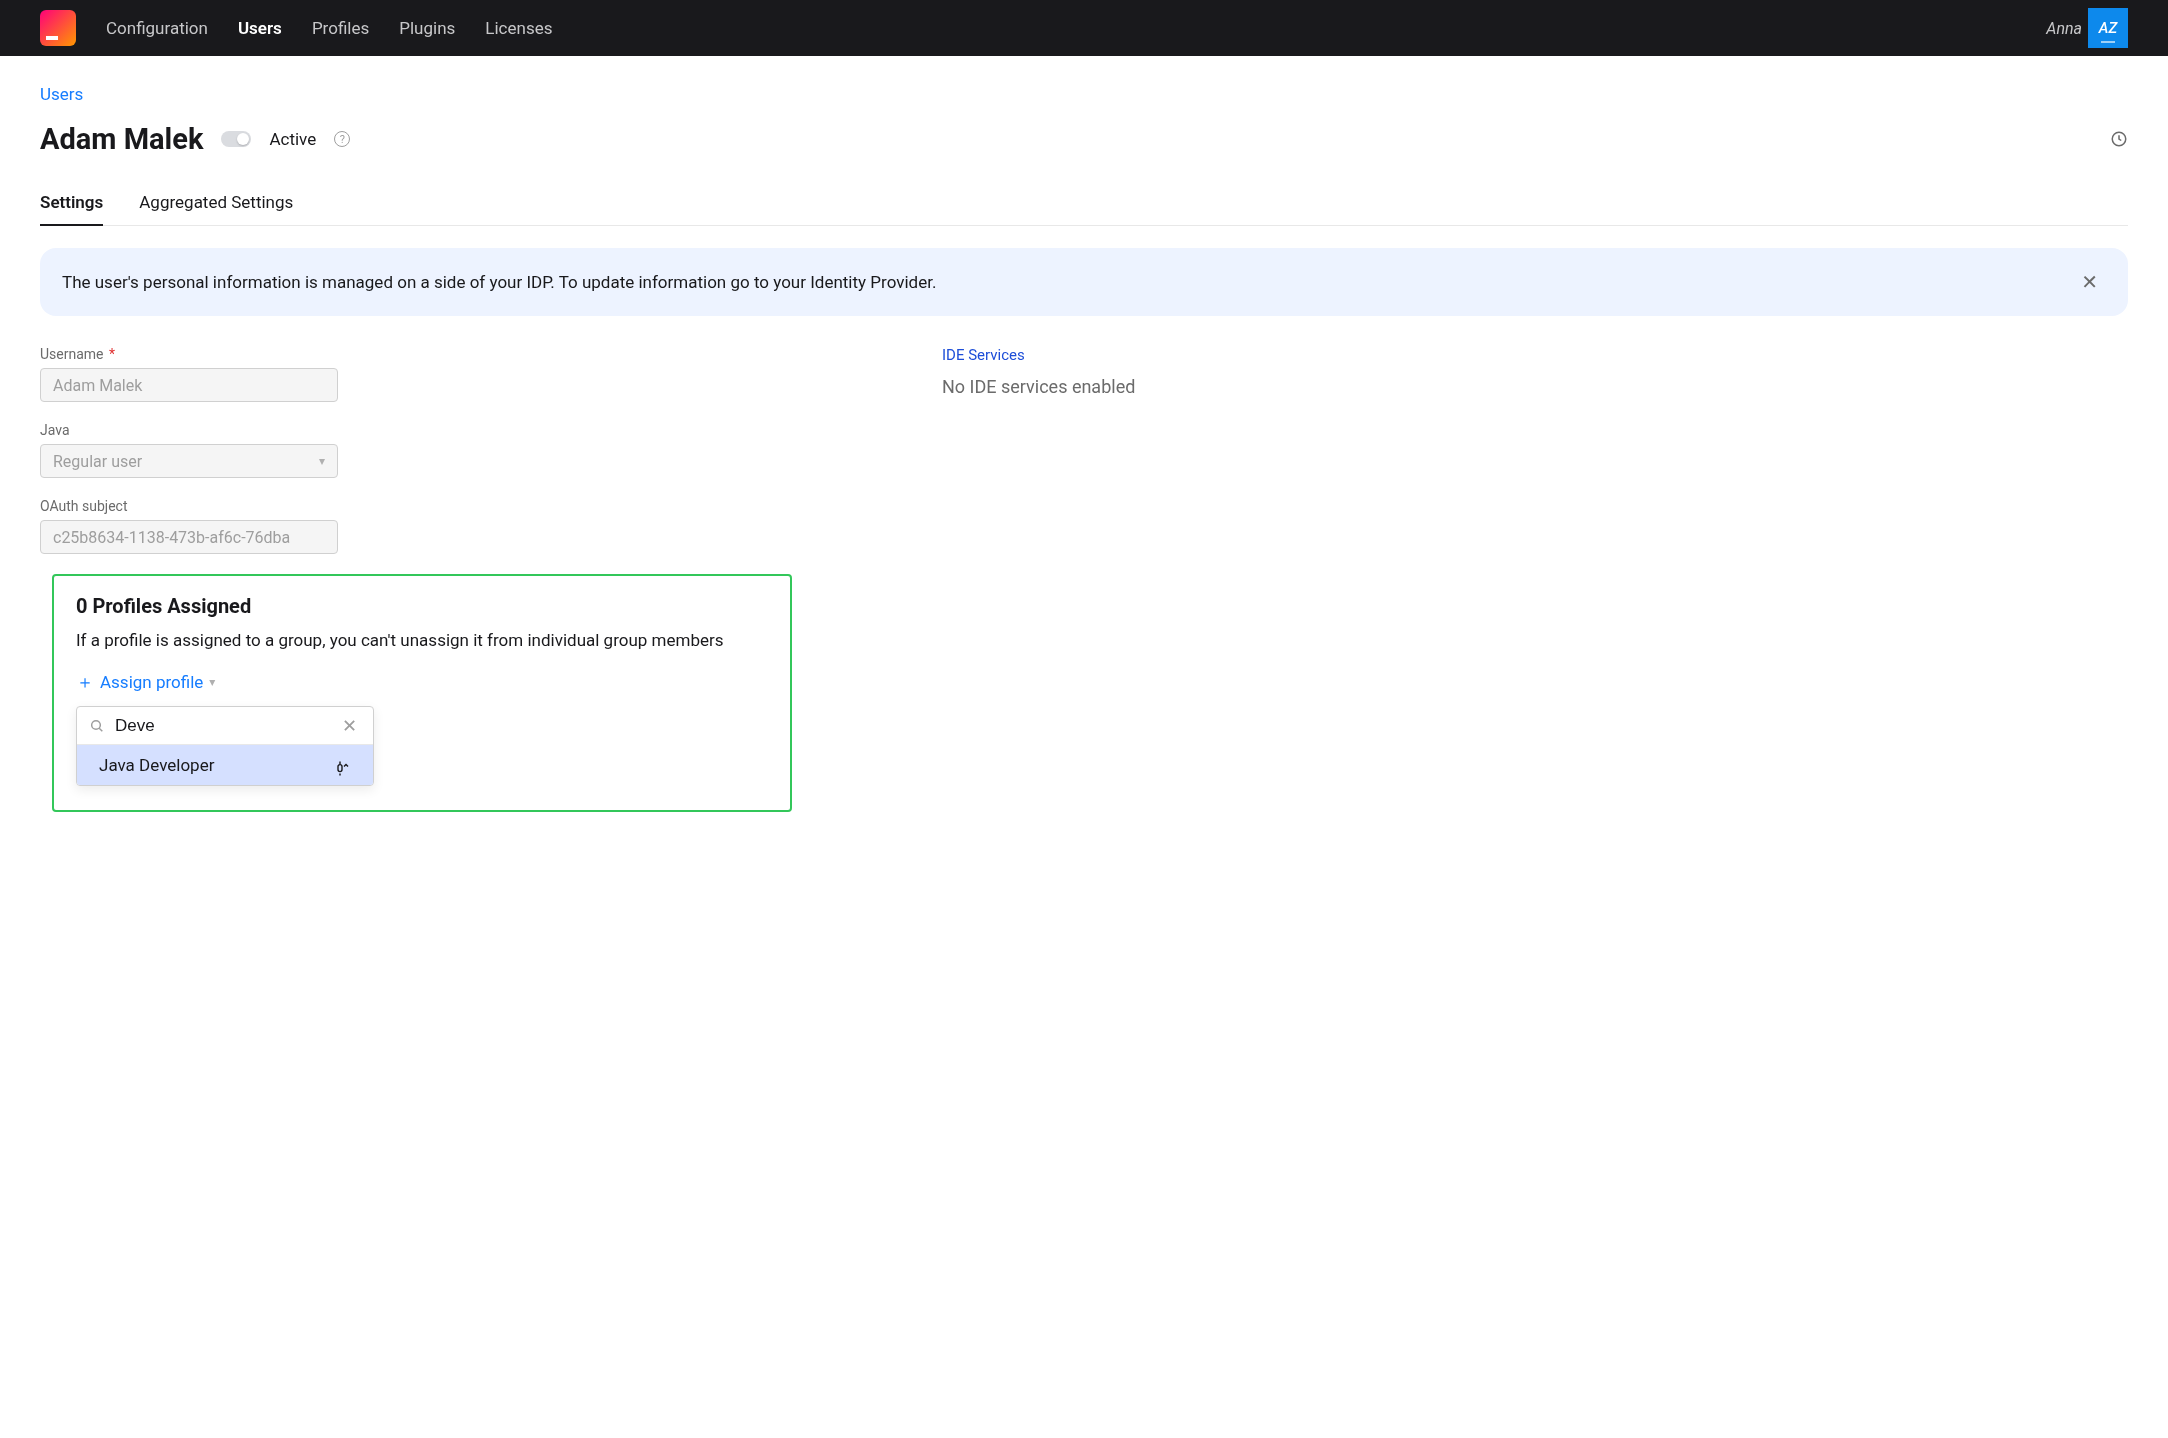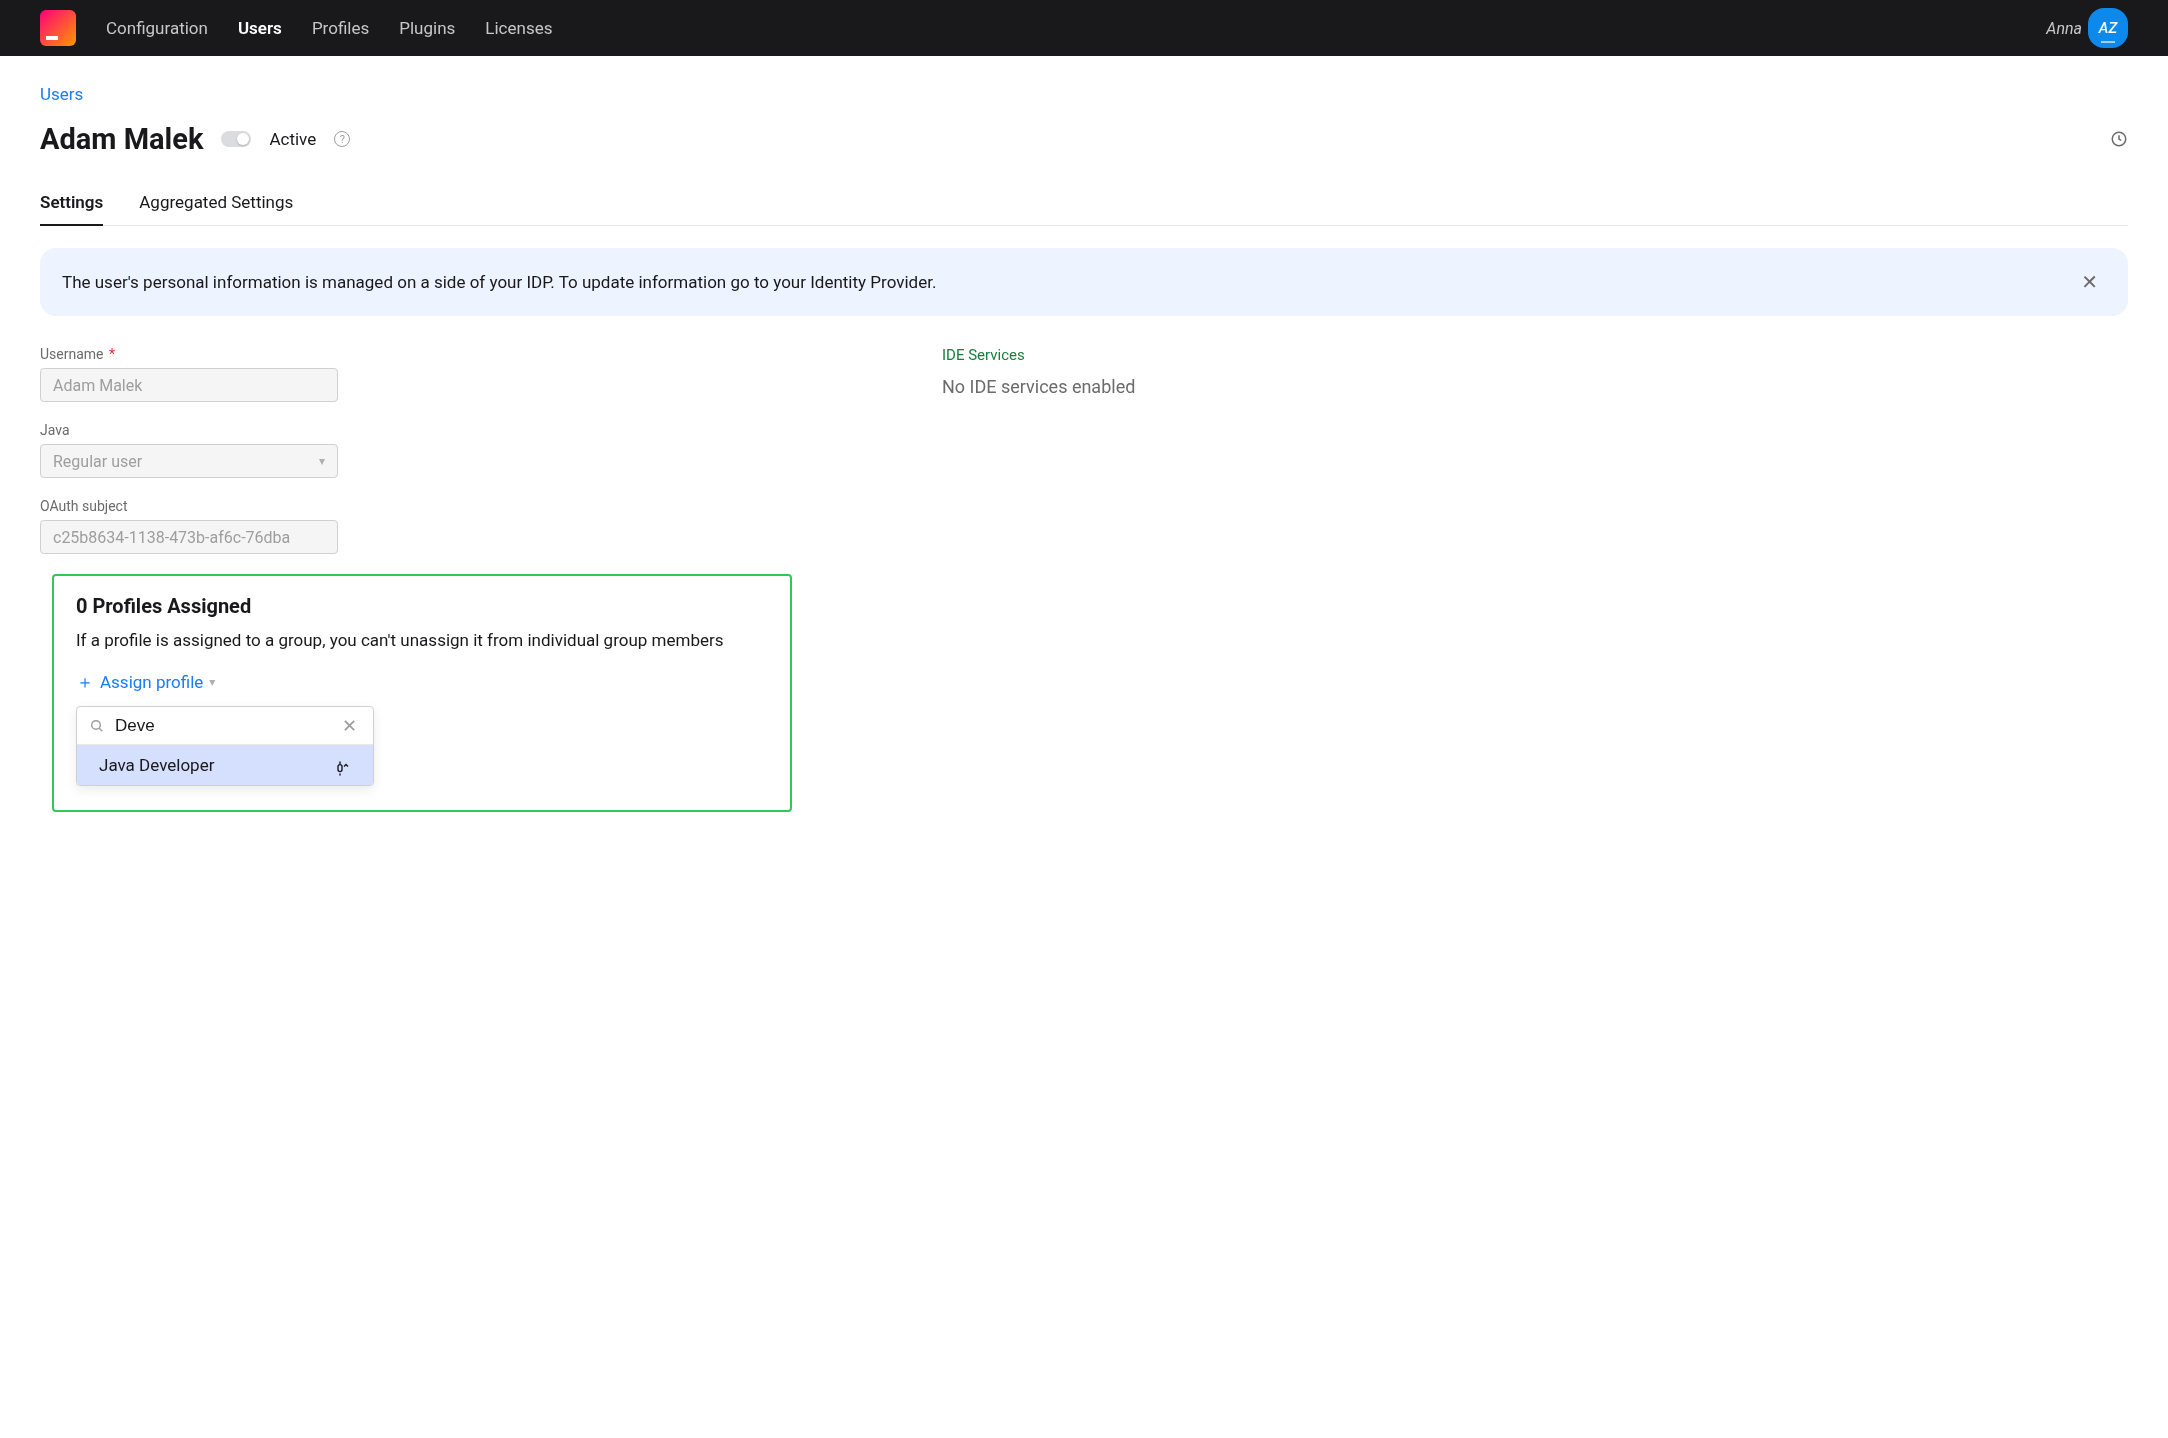--- a/index.html
+++ b/index.html
@@ -6,21 +6,21 @@
     body { font-family: -apple-system, BlinkMacSystemFont, 'Segoe UI', Roboto, Helvetica, Arial, sans-serif; font-size: 16px; color: #19191c; background: #fff; }
     
     .topbar { background: #19191c; height: 56px; display: flex; align-items: center; padding: 0 40px; }
     .logo { width: 36px; height: 36px; border-radius: 6px; background: linear-gradient(135deg, #ff007a 0%, #ff9800 100%); position: relative; margin-right: 30px; }
     .logo::after { content: ''; position: absolute; bottom: 6px; left: 6px; width: 12px; height: 4px; background: #fff; }
     .nav { display: flex; gap: 30px; flex: 1; }
     .nav a { color: #c7c7c9; text-decoration: none; font-size: 17px; font-weight: 400; cursor: pointer; }
     .nav a.active { color: #fff; font-weight: 600; }
     .user-area { display: flex; align-items: center; gap: 6px; font-style: italic; }
     .user-name { color: #c7c7c9; font-size: 16px; }
-    .avatar { width: 40px; height: 40px; background: #0d89ec; color: #fff; display: flex; align-items: center; justify-content: center; font-size: 15px; font-weight: 500; border-radius: 16px; position: relative; }
+    .avatar { width: 40px; height: 40px; background: #0d89ec; color: #fff; display: flex; align-items: center; justify-content: center; font-size: 15px; font-weight: 500; border-radius: 0; position: relative; }
     .avatar::after { content: ''; position: absolute; bottom: 5px; left: 50%; transform: translateX(-50%); width: 14px; height: 2px; background: rgba(255,255,255,0.6); }
     
     .page { padding: 28px 40px; }
     .breadcrumb { color: #167dff; font-size: 17px; cursor: pointer; }
     .title-row { display: flex; align-items: center; gap: 18px; margin-top: 18px; }
     .title { font-size: 29px; font-weight: 700; }
     .toggle { width: 30px; height: 16px; background: #dadce0; border-radius: 10px; position: relative; cursor: pointer; }
     .toggle::after { content: ''; position: absolute; width: 12px; height: 12px; background: #fff; border-radius: 50%; top: 2px; right: 2px; box-shadow: 0 1px 2px rgba(0,0,0,0.2); }
     .status-text { color: #19191c; font-size: 17px; }
     .help-icon { width: 16px; height: 16px; border: 1.5px solid #9e9e9e; border-radius: 50%; display: flex; align-items: center; justify-content: center; font-size: 11px; color: #9e9e9e; }
@@ -37,21 +37,21 @@
     .col { }
     .col-left { }
     .field { margin-bottom: 20px; }
     .field-label { font-size: 14px; color: #6b6b6b; margin-bottom: 6px; }
     .field-label .req { color: #e03131; margin-left: 2px; }
     .input { width: 298px; height: 34px; border: 1px solid #d0d0d0; border-radius: 4px; padding: 0 12px; background: #f5f5f5; color: #9e9e9e; font-size: 16px; display: flex; align-items: center; overflow: hidden; white-space: nowrap; }
     .input.select { justify-content: space-between; }
     .chevron { color: #b0b0b0; font-size: 12px; }
     
     .col-right { }
-    .section-label { font-size: 15px; color: #15803d; margin-bottom: 12px; }
+    .section-label { font-size: 15px; color: #1d4ed8; margin-bottom: 12px; }
     .section-text { font-size: 18px; color: #6b6b6b; }
     
     .profiles-box { border: 2px solid #33c75a; border-radius: 4px; margin-top: 16px; padding: 18px 22px 24px 22px; width: 740px; position: relative; margin-left: 12px; }
     .profiles-title { font-size: 20px; font-weight: 700; margin-bottom: 12px; }
     .profiles-desc { font-size: 17px; color: #19191c; margin-bottom: 20px; }
     .assign-btn { display: flex; align-items: center; gap: 6px; color: #167dff; font-size: 17px; cursor: pointer; }
     .plus { font-size: 18px; font-weight: 400; }
     
     .dropdown { margin-top: 12px; width: 298px; border: 1px solid #d0d0d0; border-radius: 4px; background: #fff; box-shadow: 0 4px 12px rgba(0,0,0,0.08); overflow: hidden; }
     .search-row { display: flex; align-items: center; padding: 8px 12px; border-bottom: 1px solid #e8e8e8; }

